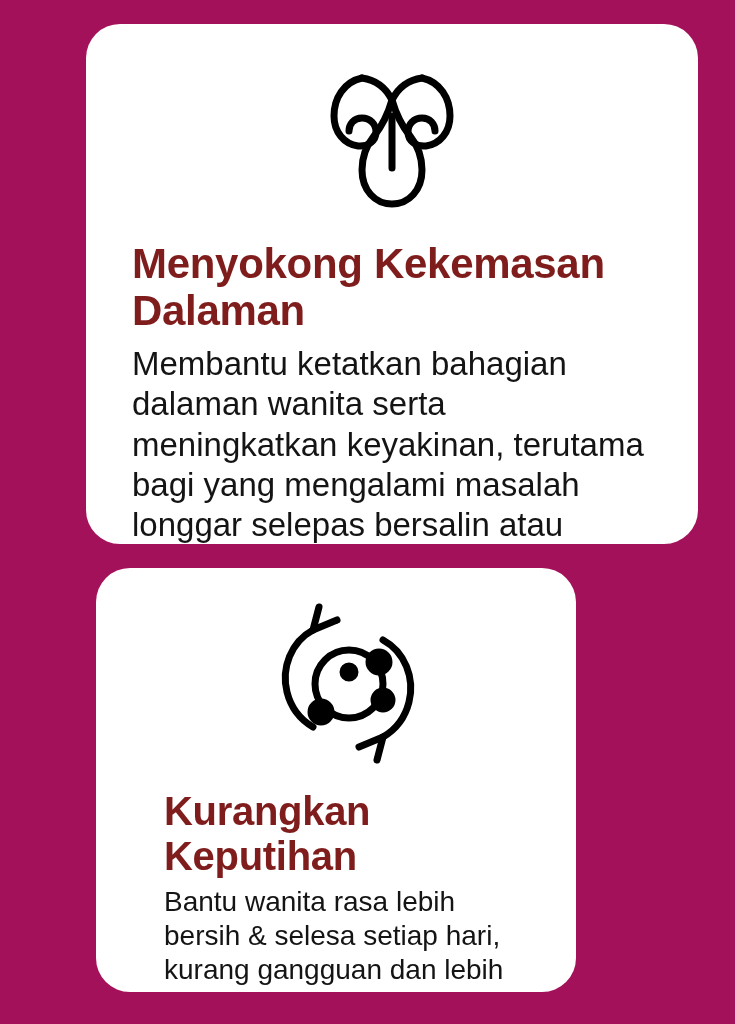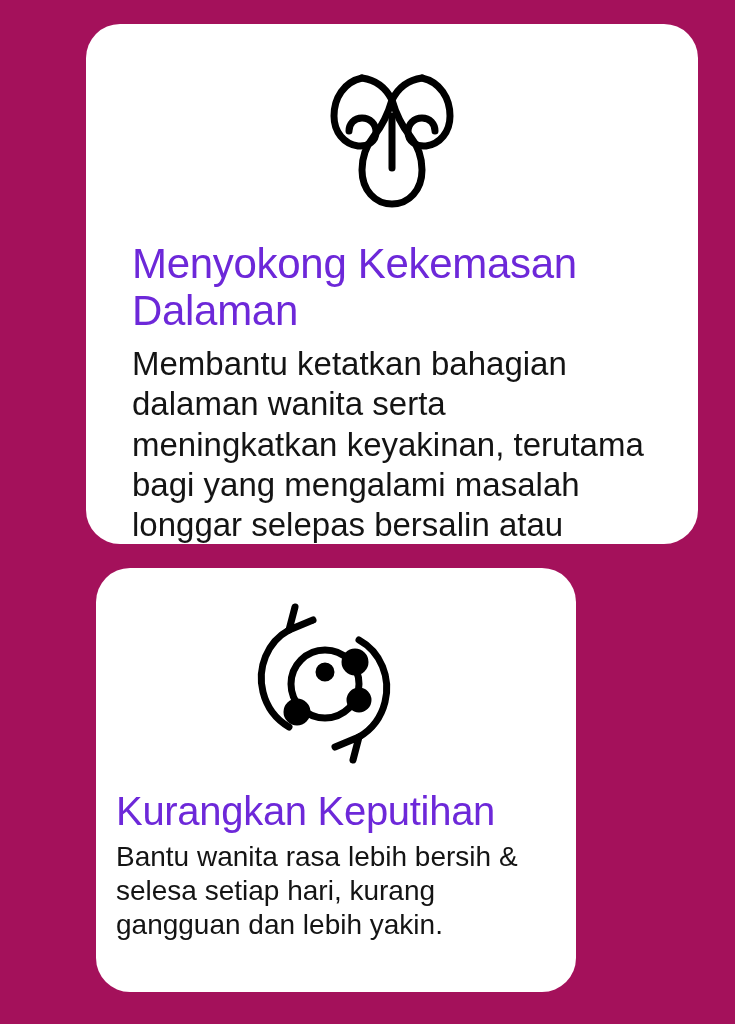--- a/index.html
+++ b/index.html
@@ -32,42 +32,42 @@
     top: 24px;
     width: 612px;
     height: 520px;
     padding: 26px 46px 20px 46px;
   }
   .card-2 {
     left: 96px;
     top: 568px;
     width: 480px;
     height: 424px;
-    padding: 18px 44px 18px 20px;
+    padding: 18px 44px 18px 68px;
   }
   .icon-wrap {
     width: 100%;
     display: flex;
     justify-content: center;
     align-items: flex-start;
   }
   .icon-1 {
     height: 160px;
     margin-top: 6px;
   }
   .icon-2 {
     height: 175px;
     margin-top: 10px;
   }
   .icon-wrap svg {
     display: block;
   }
   .card-title {
-    font-weight: normal;
-    color: #6d28d9;
+    font-weight: bold;
+    color: #7f1d1d;
     letter-spacing: -0.3px;
     line-height: 1.12;
   }
   .card-1 .card-title {
     font-size: 42px;
     margin-top: 24px;
     margin-bottom: 10px;
   }
   .card-2 .card-title {
     font-size: 40px;

